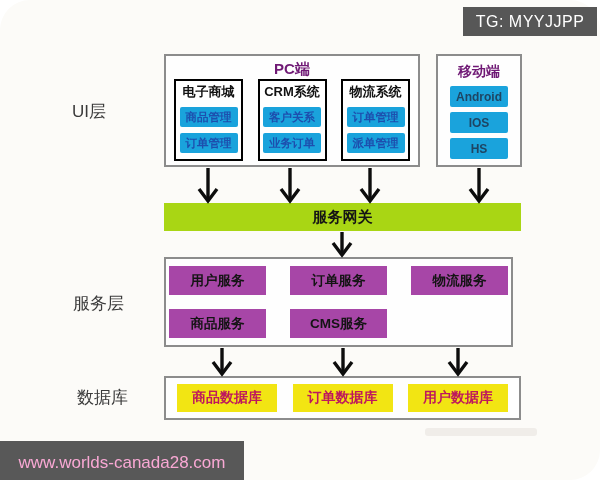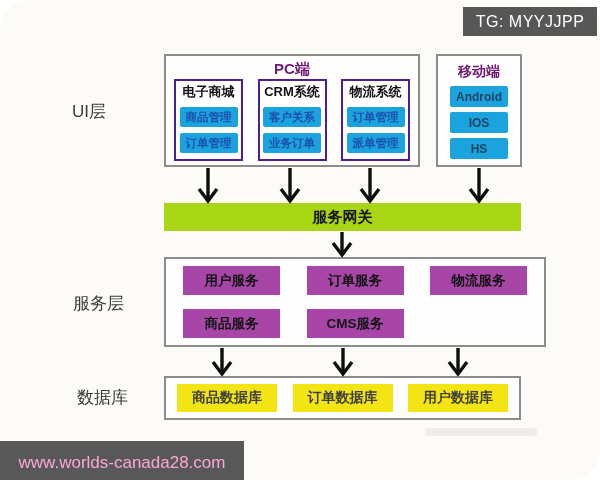--- a/index.html
+++ b/index.html
@@ -17,21 +17,21 @@
   .lbl-ui { left: 72px; top: 100px; }
   .lbl-service { left: 73px; top: 292px; }
   .lbl-db { left: 77px; top: 386px; }
 
   .panel { position: absolute; border: 2px solid #8c8c8c; background: #fefefe; }
   .pc-panel { left: 164px; top: 54px; width: 256px; height: 113px; }
   .panel-title { text-align: center; font-weight: bold; color: #701a75; }
   .pc-title { font-size: 15px; padding-top: 4px; height: 23px; }
   .pc-systems { display: flex; justify-content: space-between; padding: 0 8px; }
   .sys-box {
-    width: 69px; height: 82px; border: 2px solid #4c1d95; background: #fff;
+    width: 69px; height: 82px; border: 2px solid #000000; background: #fff;
     display: flex; flex-direction: column; align-items: center;
   }
   .sys-title { font-size: 13px; font-weight: bold; color: #111; margin-top: 2px; white-space: nowrap; }
   .chip {
     background: #1aa3dc; color: #1d4fae; font-weight: bold; font-size: 11.5px;
     width: 58px; height: 20px; margin-top: 6px; border-radius: 2px;
     display: flex; align-items: center; justify-content: center; white-space: nowrap;
   }
 
   .mobile-panel { left: 436px; top: 54px; width: 86px; height: 113px;
@@ -40,35 +40,35 @@
   .mobile-panel .chip { color: #1e4563; width: 58px; height: 21px; margin-top: 5px; font-size: 12px; }
   .mobile-panel .chip:first-of-type { margin-top: 8px; }
 
   .gateway {
     position: absolute; left: 164px; top: 203px; width: 357px; height: 28px;
     background: #a9d614; color: #151515; font-size: 15px; font-weight: bold;
     display: flex; align-items: center; justify-content: center;
   }
 
   .service-panel {
-    left: 164px; top: 257px; width: 382px; height: 90px;
+    left: 164px; top: 257px; width: 349px; height: 90px;
     display: grid; grid-template-columns: repeat(3, 97px);
-    justify-content: space-between; align-content: space-between; padding: 7px 17px;
+    justify-content: space-between; align-content: space-between; padding: 7px 3px;
   }
   .svc-chip {
     background: #a746a7; color: #141414; font-weight: bold; font-size: 13.5px;
     height: 29px; display: flex; align-items: center; justify-content: center; white-space: nowrap;
   }
 
   .db-panel {
     left: 164px; top: 376px; width: 357px; height: 44px;
     display: flex; justify-content: space-between; align-items: center; padding: 0 11px;
   }
   .db-chip {
-    background: #f2e513; color: #404040; font-weight: bold; font-size: 14px;
+    background: #f2e513; color: #be185d; font-weight: bold; font-size: 14px;
     width: 100px; height: 28px; display: flex; align-items: center; justify-content: center; white-space: nowrap;
   }
 
   .arrows { position: absolute; left: 0; top: 0; pointer-events: none; }
 
   .url-bar {
     position: absolute; left: 0; top: 441px; width: 244px; height: 43px;
     background: #585858; color: #f9a8d4; font-size: 17px;
     display: flex; align-items: center; justify-content: center; white-space: nowrap;
   }

